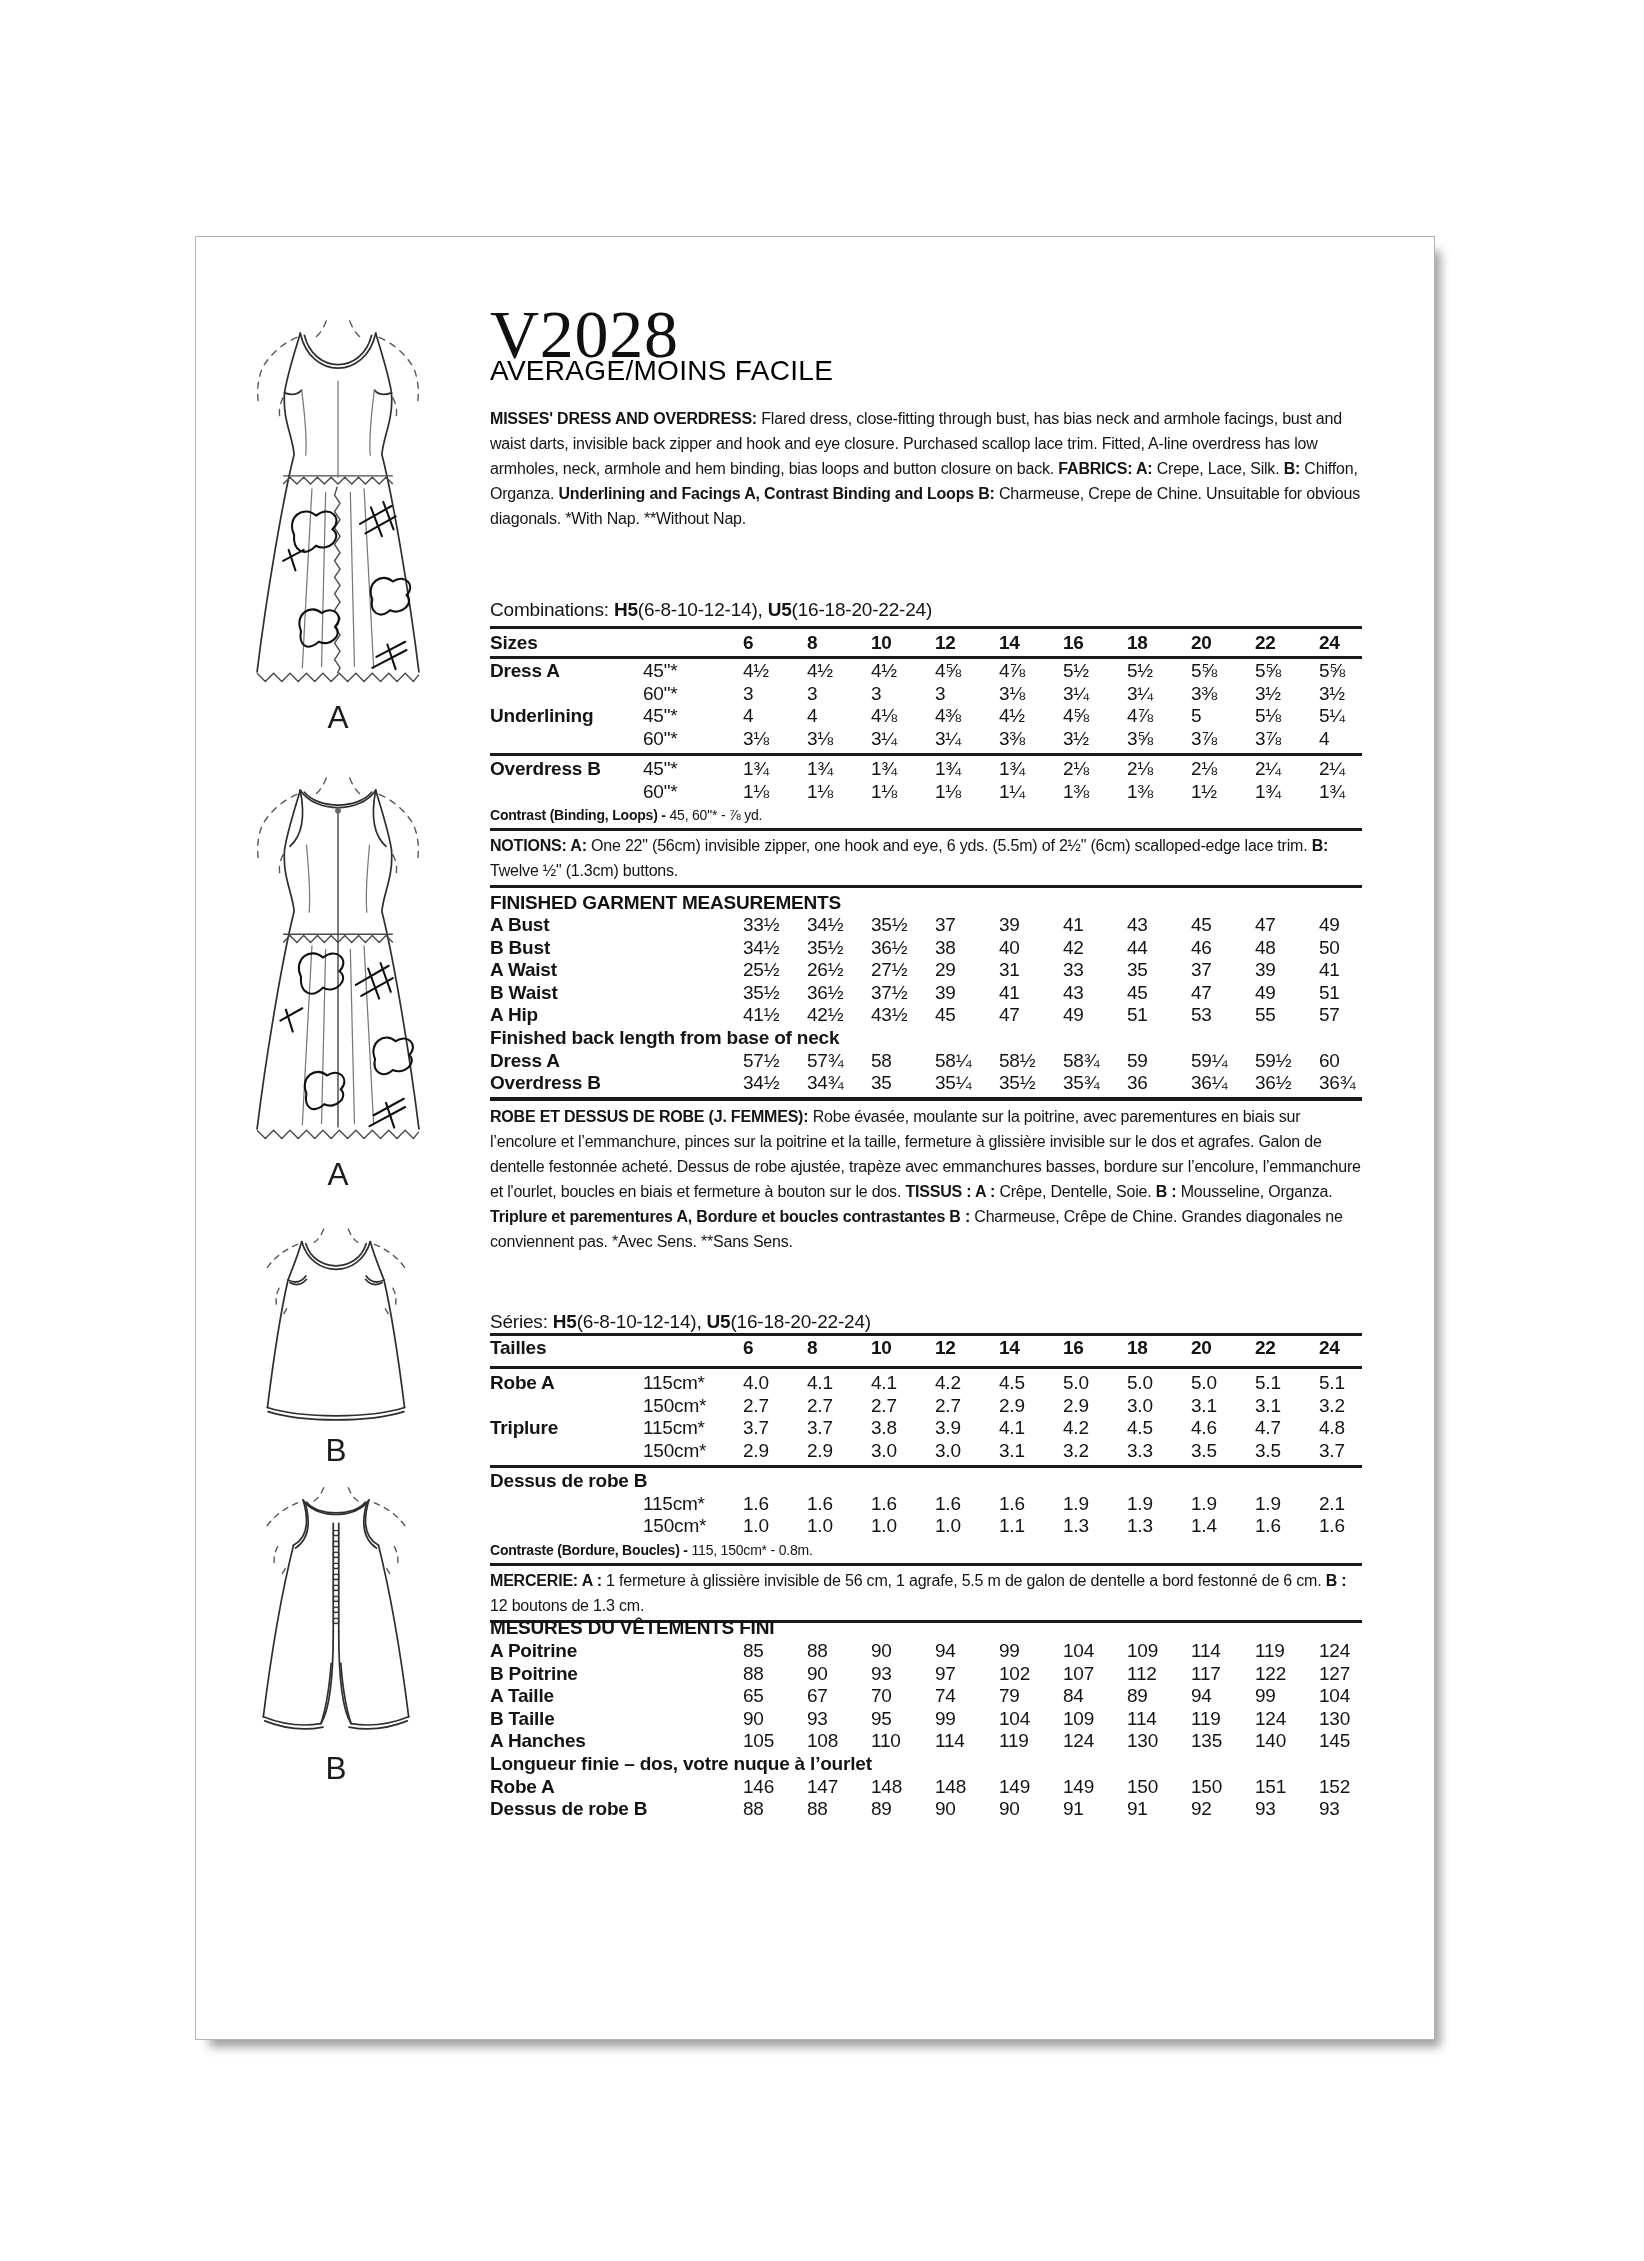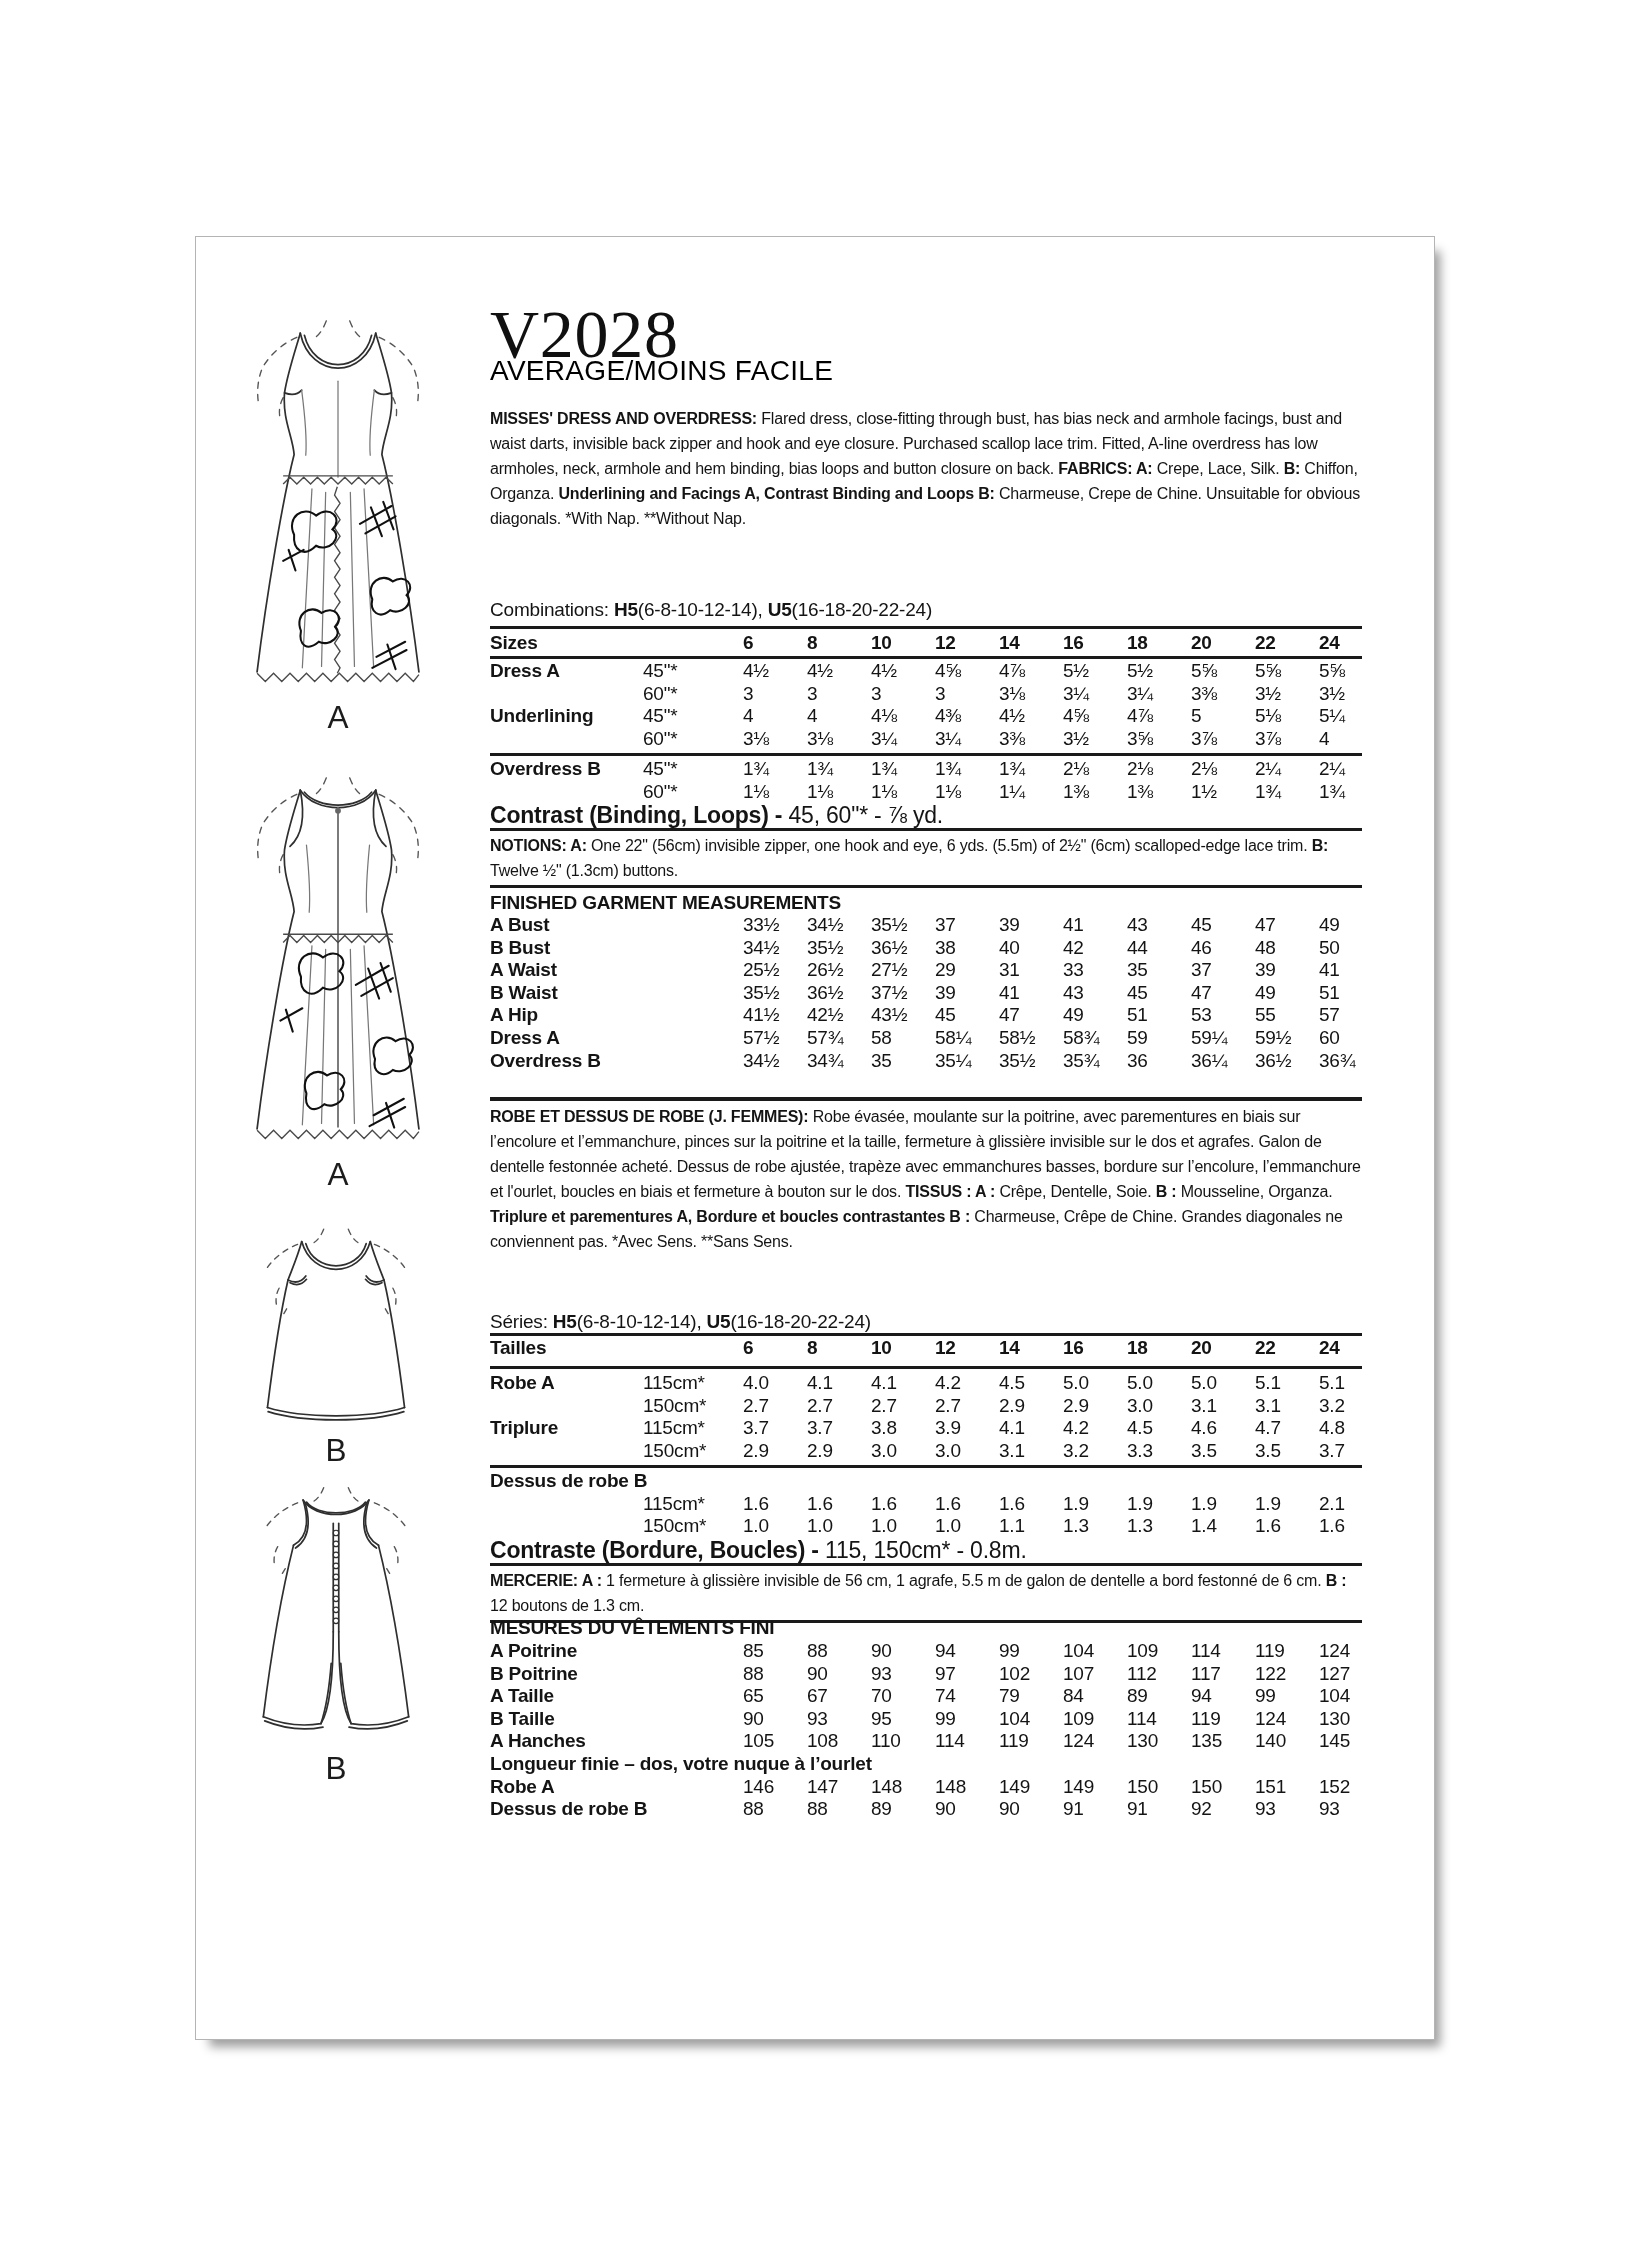--- a/index.html
+++ b/index.html
@@ -20,21 +20,21 @@
   .caption{font-size:19px;line-height:22.6px;letter-spacing:-0.2px;}
   .rule{position:absolute;left:294px;width:872px;height:2.7px;background:#1a1a1a;}
   .rule.heavy{height:4.1px;}
   
   .trow{display:grid;grid-template-columns:153px 100px repeat(10,64px);height:22.6px;}
   .trow span{font-size:19px;line-height:22.6px;letter-spacing:-0.2px;white-space:nowrap;}
   .tlabel{font-weight:bold;}
   .tlabel.wide{grid-column:1 / span 2;}
   .thead span{font-weight:bold;}
   .theading{font-size:19px;line-height:23px;font-weight:bold;letter-spacing:-0.2px;}
-  .runline{font-size:23px;line-height:22.6px;letter-spacing:-0.2px;}
+  .runline{font-size:14px;line-height:22.6px;letter-spacing:-0.2px;}
   .runline b{font-weight:bold;}
   
   .figure{position:absolute;display:flex;flex-direction:column;align-items:center;}
   .figlabel{font-size:31.5px;line-height:31.5px;color:#1c1c1c;margin-top:4.1px;letter-spacing:0;}
   svg{display:block;}
 </style>
 </head>
 <body>
 
 <div class="page">
@@ -396,20 +396,23 @@
           <span class="tcell">42½</span>
           <span class="tcell">43½</span>
           <span class="tcell">45</span>
           <span class="tcell">47</span>
           <span class="tcell">49</span>
           <span class="tcell">51</span>
           <span class="tcell">53</span>
           <span class="tcell">55</span>
           <span class="tcell">57</span>
         </div>
+        <div class="trow subhead">
+          <span class="tlabel wide">Finished back length from base of neck</span>
+        </div>
         <div class="trow">
           <span class="tlabel wide">Dress A</span>
           <span class="tcell">57½</span>
           <span class="tcell">57¾</span>
           <span class="tcell">58</span>
           <span class="tcell">58¼</span>
           <span class="tcell">58½</span>
           <span class="tcell">58¾</span>
           <span class="tcell">59</span>
           <span class="tcell">59¼</span>

